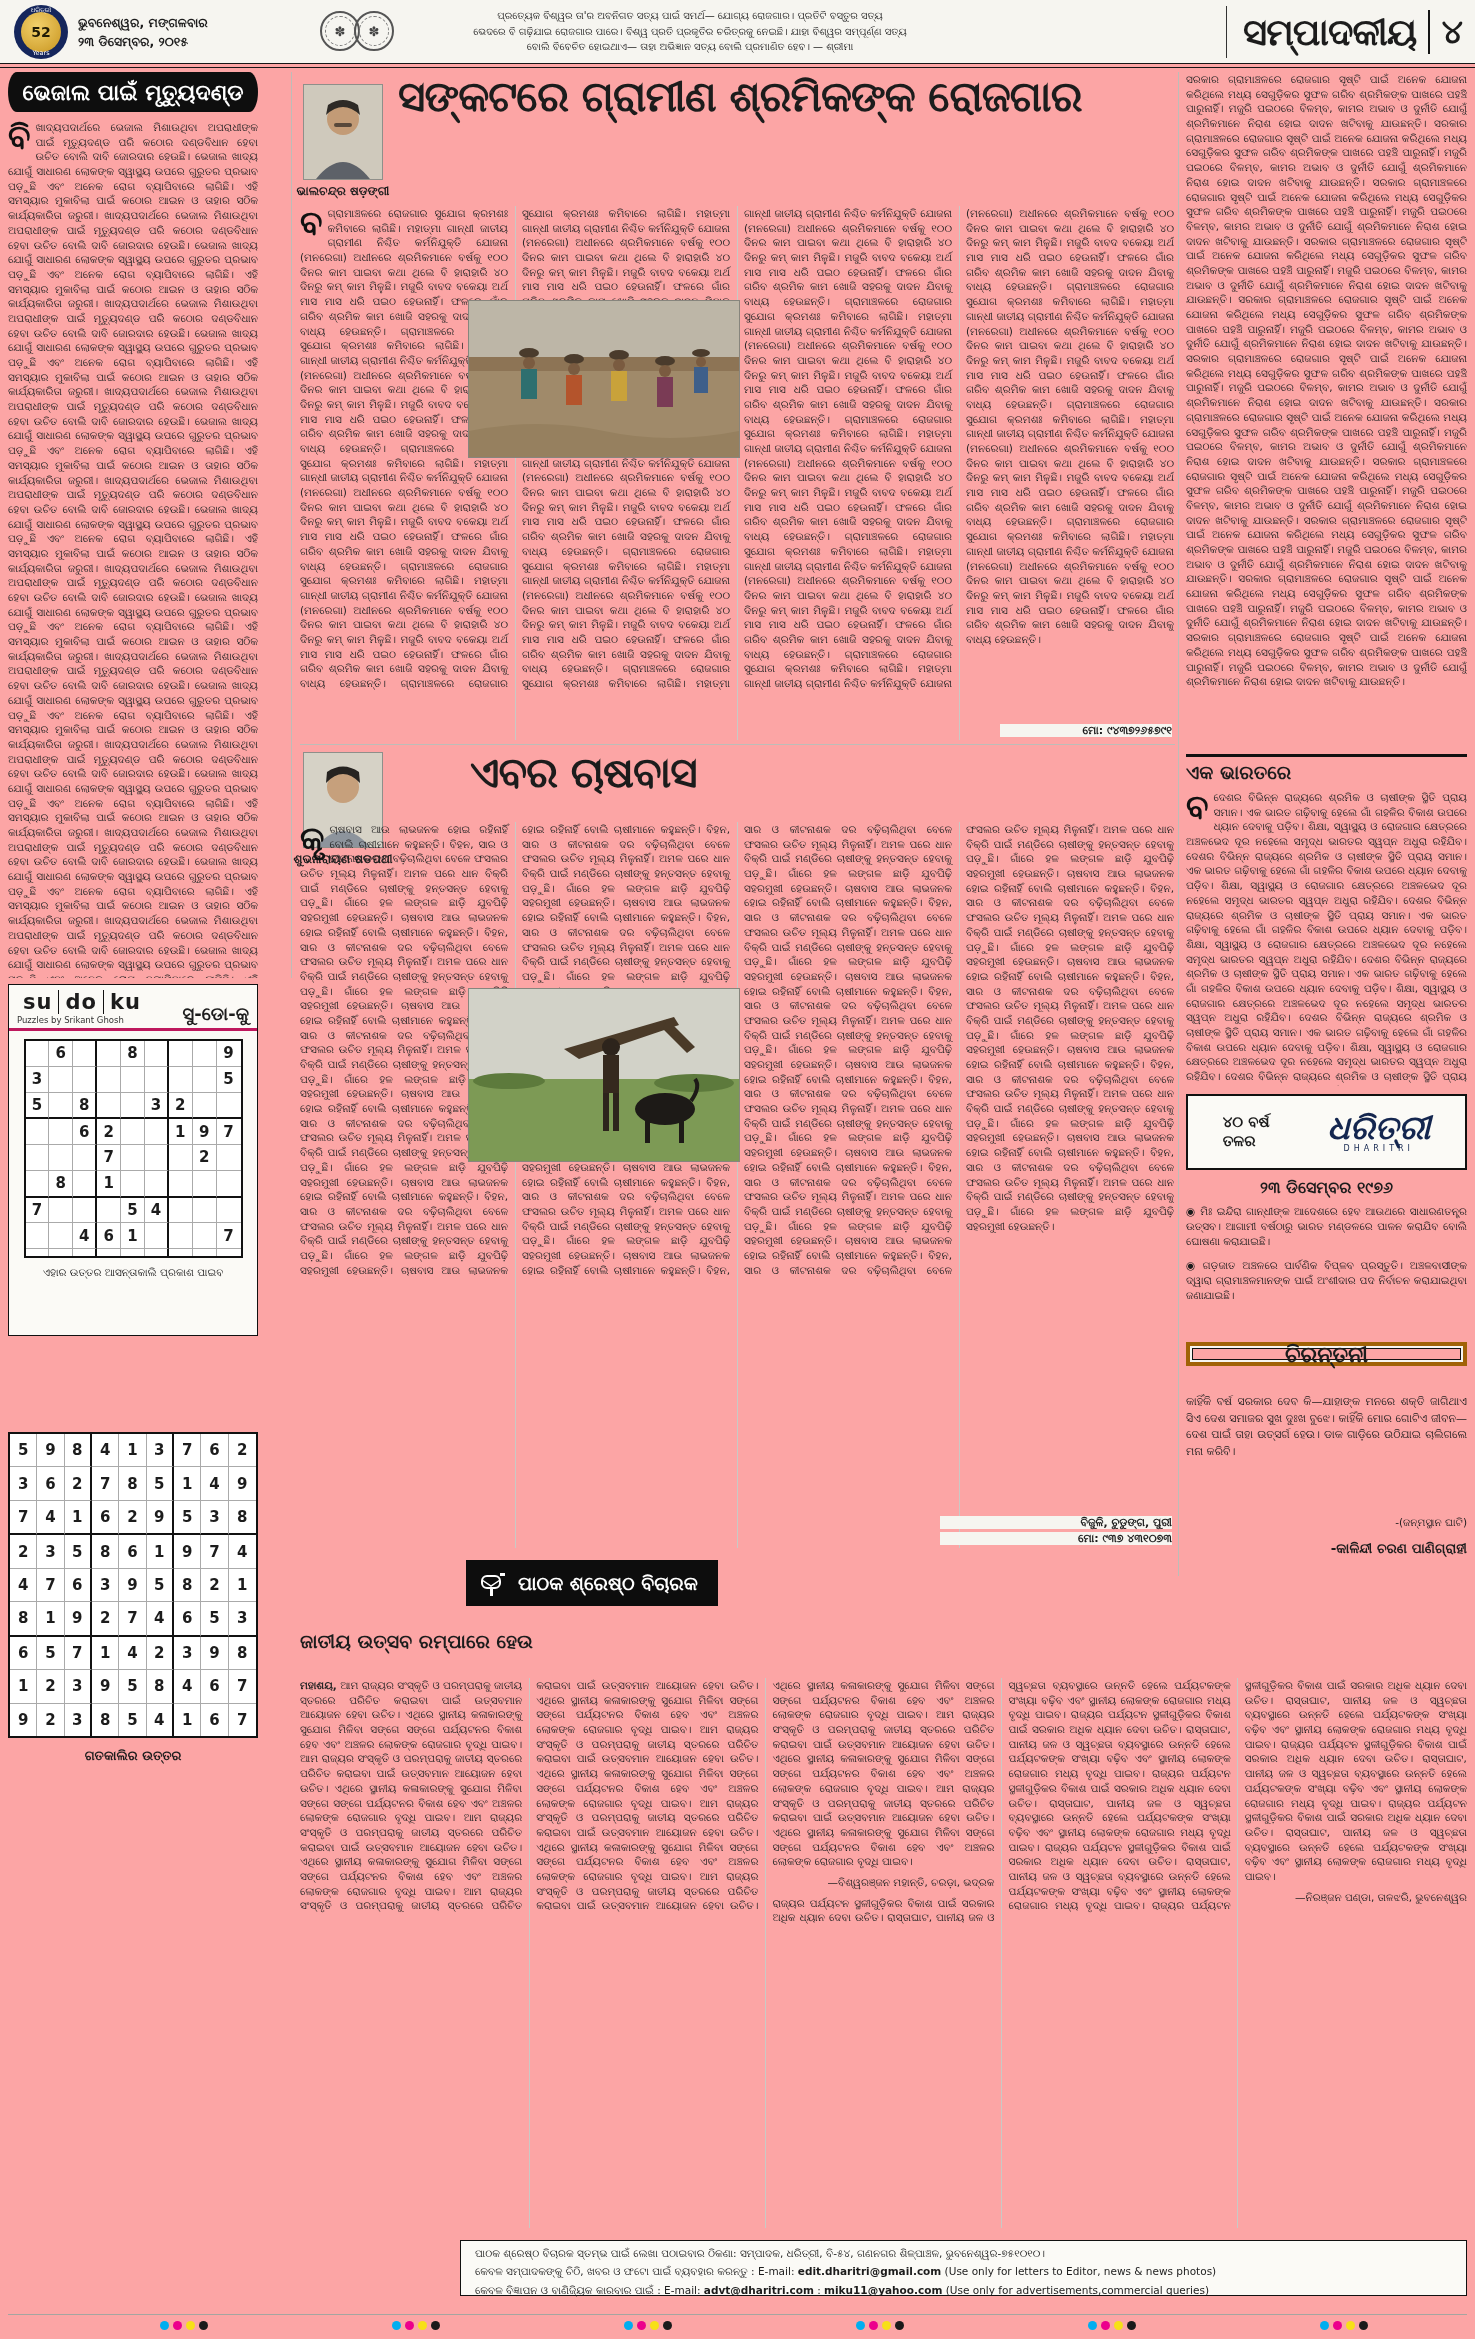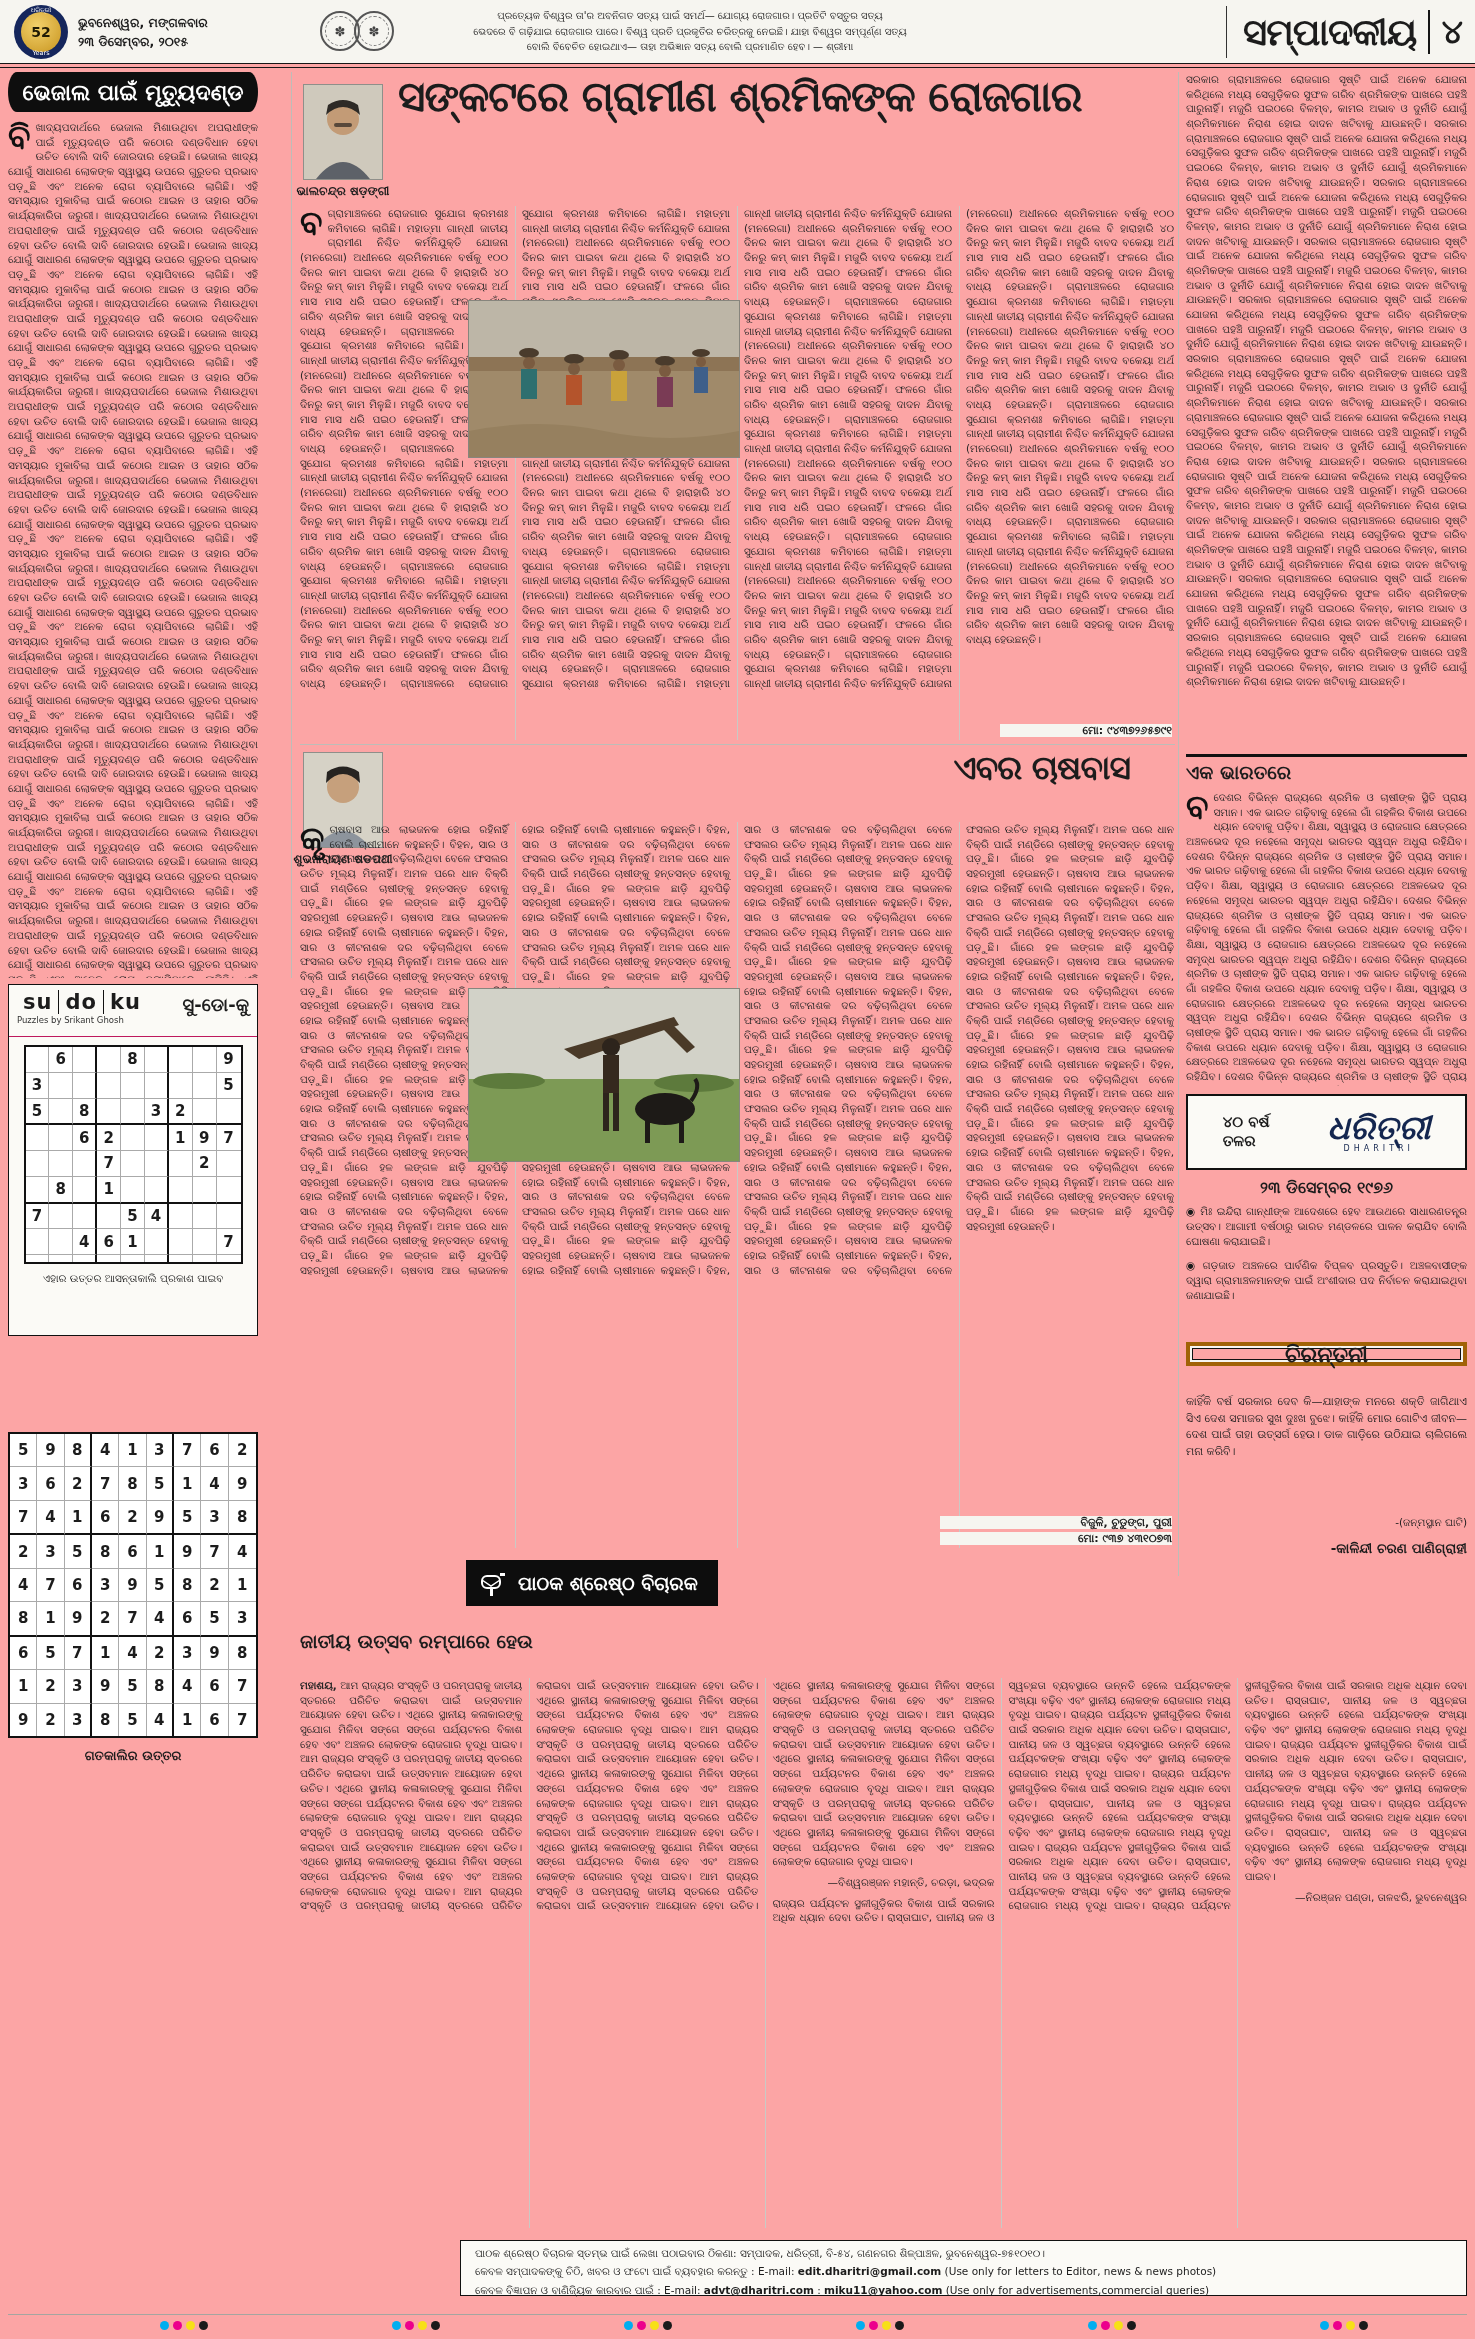--- a/index.html
+++ b/index.html
@@ -53,25 +53,25 @@
   .forty-date{position:absolute;left:1186px;top:1178px;width:281px;text-align:center;font-weight:700;font-size:16px}
   .forty-item{font-size:10.5px;line-height:1.45;text-align:justify;margin-bottom:8px}
   .bullet{font-weight:700;margin-right:4px}
   .chir-head{position:absolute;left:1186px;top:1342px;width:281px;height:24px;border:4px solid #a16207;
              box-shadow:inset 0 0 0 2px #f6f5f0, inset 0 0 0 3px #111;
              display:flex;align-items:center;justify-content:center;font-size:22px;font-weight:700}
   .chir-quote{position:absolute;left:1186px;top:1394px;width:281px;height:118px;font-size:11px;line-height:1.5;text-align:justify;overflow:hidden}
   .chir-note{position:absolute;left:1186px;top:1516px;width:281px;text-align:right;font-size:10.5px}
   .chir-sig{position:absolute;left:1186px;top:1540px;width:281px;text-align:right;font-size:13.5px;font-weight:700}
 
-  .headline-2{position:absolute;left:470px;top:748px;width:660px;text-align:right;font-size:33px;font-weight:700;letter-spacing:-1px}
+  .headline-2{position:absolute;left:470px;top:748px;width:660px;text-align:left;font-size:42px;font-weight:700;letter-spacing:-1px}
 
   
   .sudoku-box{position:absolute;left:8px;top:984px;width:250px;height:352px;border:1.5px solid #111;background:#fbfaf6}
-  .sud-head{display:flex;justify-content:space-between;align-items:flex-start;padding:5px 8px 11px 8px;border-bottom:1px solid #be185d}
+  .sud-head{display:flex;justify-content:space-between;align-items:flex-end;padding:5px 8px 3px 8px;border-bottom:3px solid #be185d}
   .sud-brand{font-size:21px;font-weight:700;letter-spacing:1px}
   .sud-brand span{padding:0 6px}
   .sud-brand span + span{border-left:1.5px solid #111}
   .sud-by{font-size:8.5px;color:#333;margin-top:1px}
   .sud-title{font-size:18px;font-weight:700;margin-top:4px}
   .sgrid{display:grid;grid-template-columns:repeat(9,1fr);border:2px solid #111;background:#fff}
   .sgrid .cell{display:flex;align-items:center;justify-content:center;font-weight:700;
                border-right:1px solid #aaa;border-bottom:1px solid #aaa}
   .sgrid .cell.br{border-right:2px solid #111}
   .sgrid .cell.bb{border-bottom:2px solid #111}

